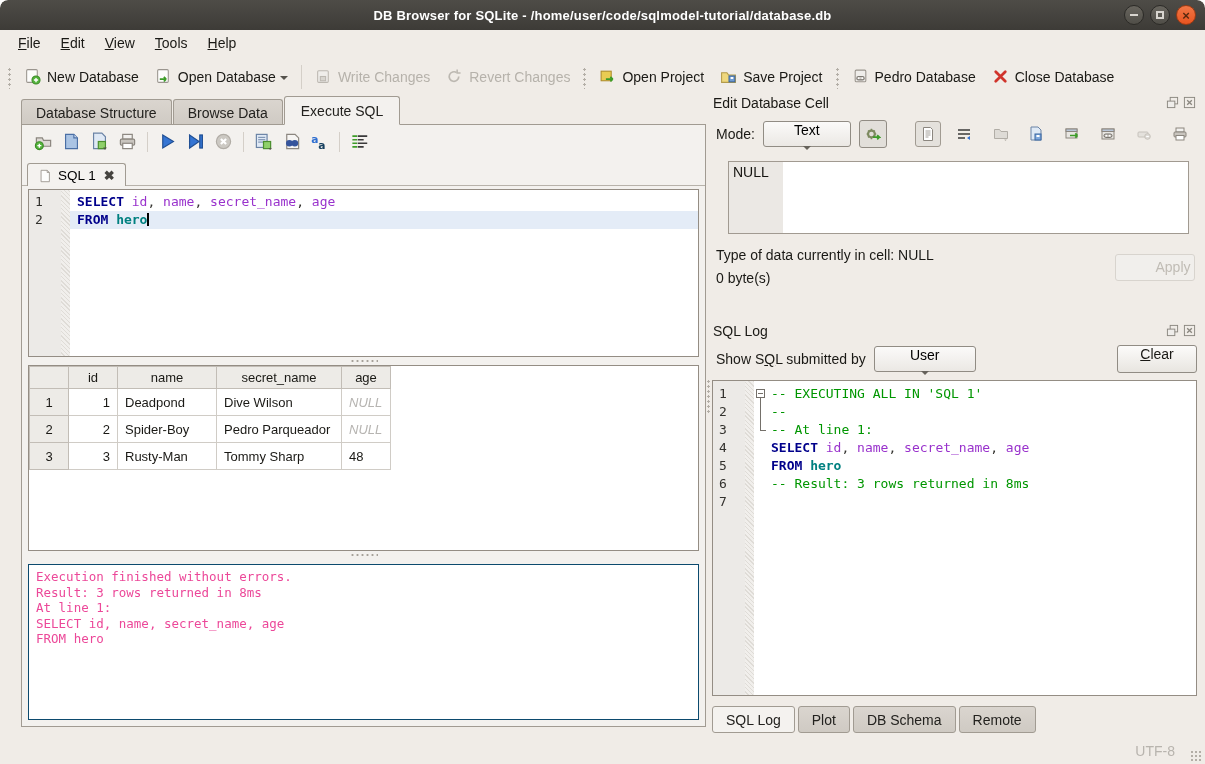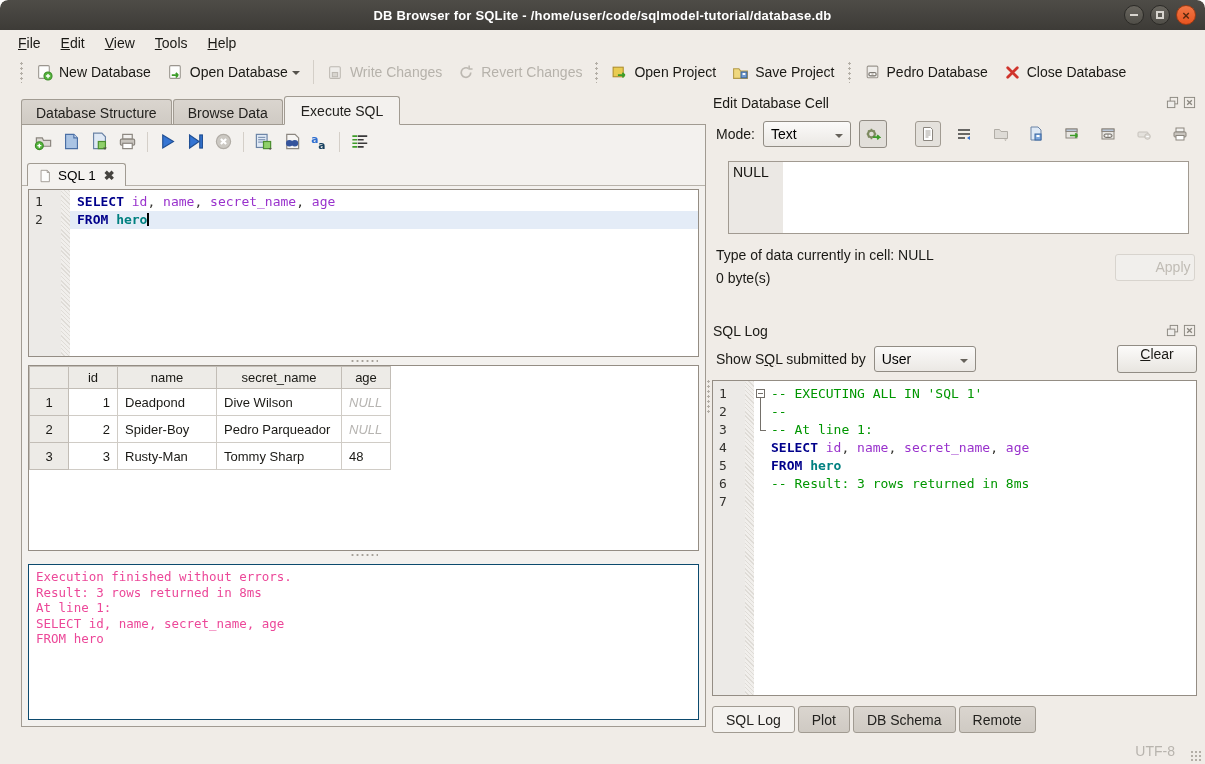--- a/index.html
+++ b/index.html
@@ -19,21 +19,21 @@
   .w-min{width:8px;height:2px;background:#d8d5cf;}
   .w-max{width:8px;height:8px;border:2px solid #d8d5cf;box-sizing:border-box;}
   .w-x{color:#58280f;font-size:13px;font-weight:bold;line-height:1;}
 
   
   .menubar{height:25px;display:flex;align-items:center;padding-left:8px;font-size:14px;color:#1a1915;}
   .menu-item{padding:3px 10px;}
   .u{text-decoration:underline;}
 
   
-  .toolbar{height:34px;display:flex;align-items:center;padding-left:3px;margin-left:12px;}
+  .toolbar{height:34px;display:flex;align-items:flex-end;padding-left:3px;}
   .tbtn{display:flex;align-items:center;gap:6px;padding:4px 8px;font-size:14px;color:#1a1915;white-space:nowrap;}
   .tbtn.disabled{color:#b6b2ab;}
   .handle{width:5px;height:22px;margin:0 4px;
     background-image:radial-gradient(circle,#b3aea6 1px,transparent 1.3px);background-size:5px 5px;}
   .vsep{width:1px;height:24px;background:#d4cfc8;margin:0 5px;}
   .dd-arrow{width:0;height:0;border:4px solid transparent;border-top-color:#55524c;margin:6px 0 0 -2px;}
   .icon16{width:17px;height:17px;flex:none;}
 
   
   .content{display:flex;height:647px;}
@@ -94,21 +94,21 @@
   
   .vhandle{position:absolute;left:0;top:290px;width:5px;height:36px;
     background-image:radial-gradient(circle,#b3aea6 1px,transparent 1.3px);background-size:5px 5px;}
   .dock-title{display:flex;align-items:center;height:21px;font-size:14px;color:#1a1915;padding:0 1px;}
   .dock-btns{margin-left:auto;display:flex;gap:4px;}
   .dbtn{width:13px;height:13px;flex:none;}
 
   .cell-controls{display:flex;align-items:center;height:42px;gap:8px;padding-left:4px;}
   .lbl{font-size:14px;color:#1a1915;white-space:nowrap;}
   .combo{display:flex;align-items:center;justify-content:space-between;height:26px;border:1px solid #918c84;
-    border-radius:3px;background:linear-gradient(#fbfaf9,#ebe8e4);padding:0 7px;font-size:14px;box-sizing:border-box;}
+    border-radius:3px;background:linear-gradient(#fbfaf9,#ebe8e4);padding:0 7px;font-size:14px;box-sizing:border-box;flex-direction:column;}
   .combo .arr{width:0;height:0;border:4px solid transparent;border-top-color:#66625b;margin-top:8px;}
   .gearbtn{width:28px;height:28px;border:1px solid #918c84;border-radius:3px;background:#e2dfda;
     display:flex;align-items:center;justify-content:center;box-sizing:border-box;}
   .cicons{display:flex;align-items:center;gap:10px;margin-left:auto;padding-right:4px;}
   .cicon{width:26px;height:26px;display:flex;align-items:center;justify-content:center;box-sizing:border-box;}
   .cicon.pressed{border:1px solid #a19b92;background:#e4e1dc;border-radius:3px;}
 
   .cell-edit{margin:6px 8px 0 16px;border:1px solid #a19a91;background:#fff;height:71px;display:flex;}
   .nullcol{width:50px;background:#ebe8e4;padding:2px 0 0 4px;font-size:14px;color:#14130f;flex:none;}
 

